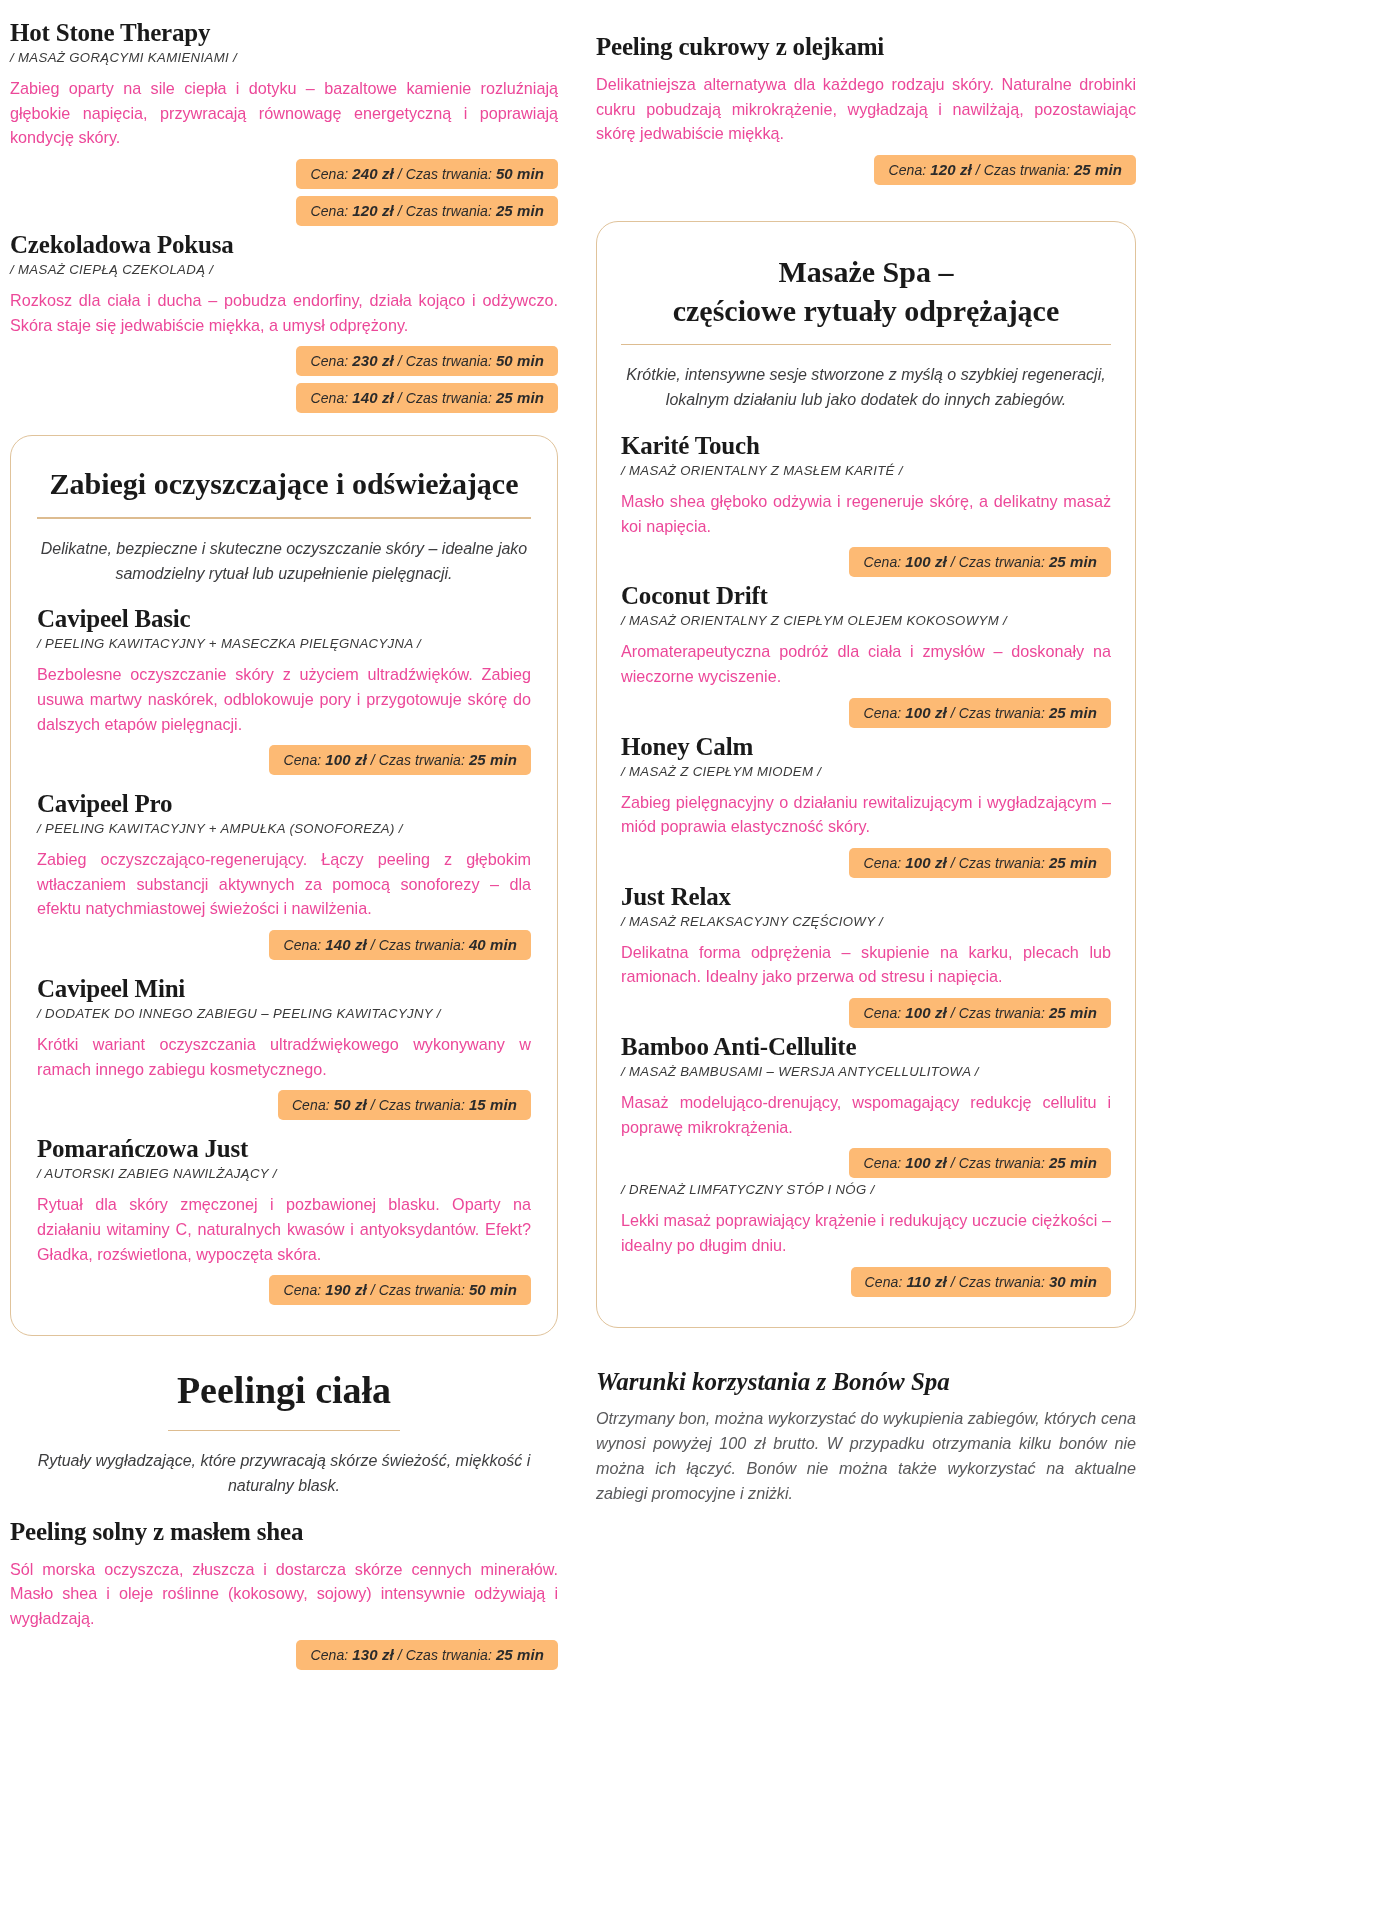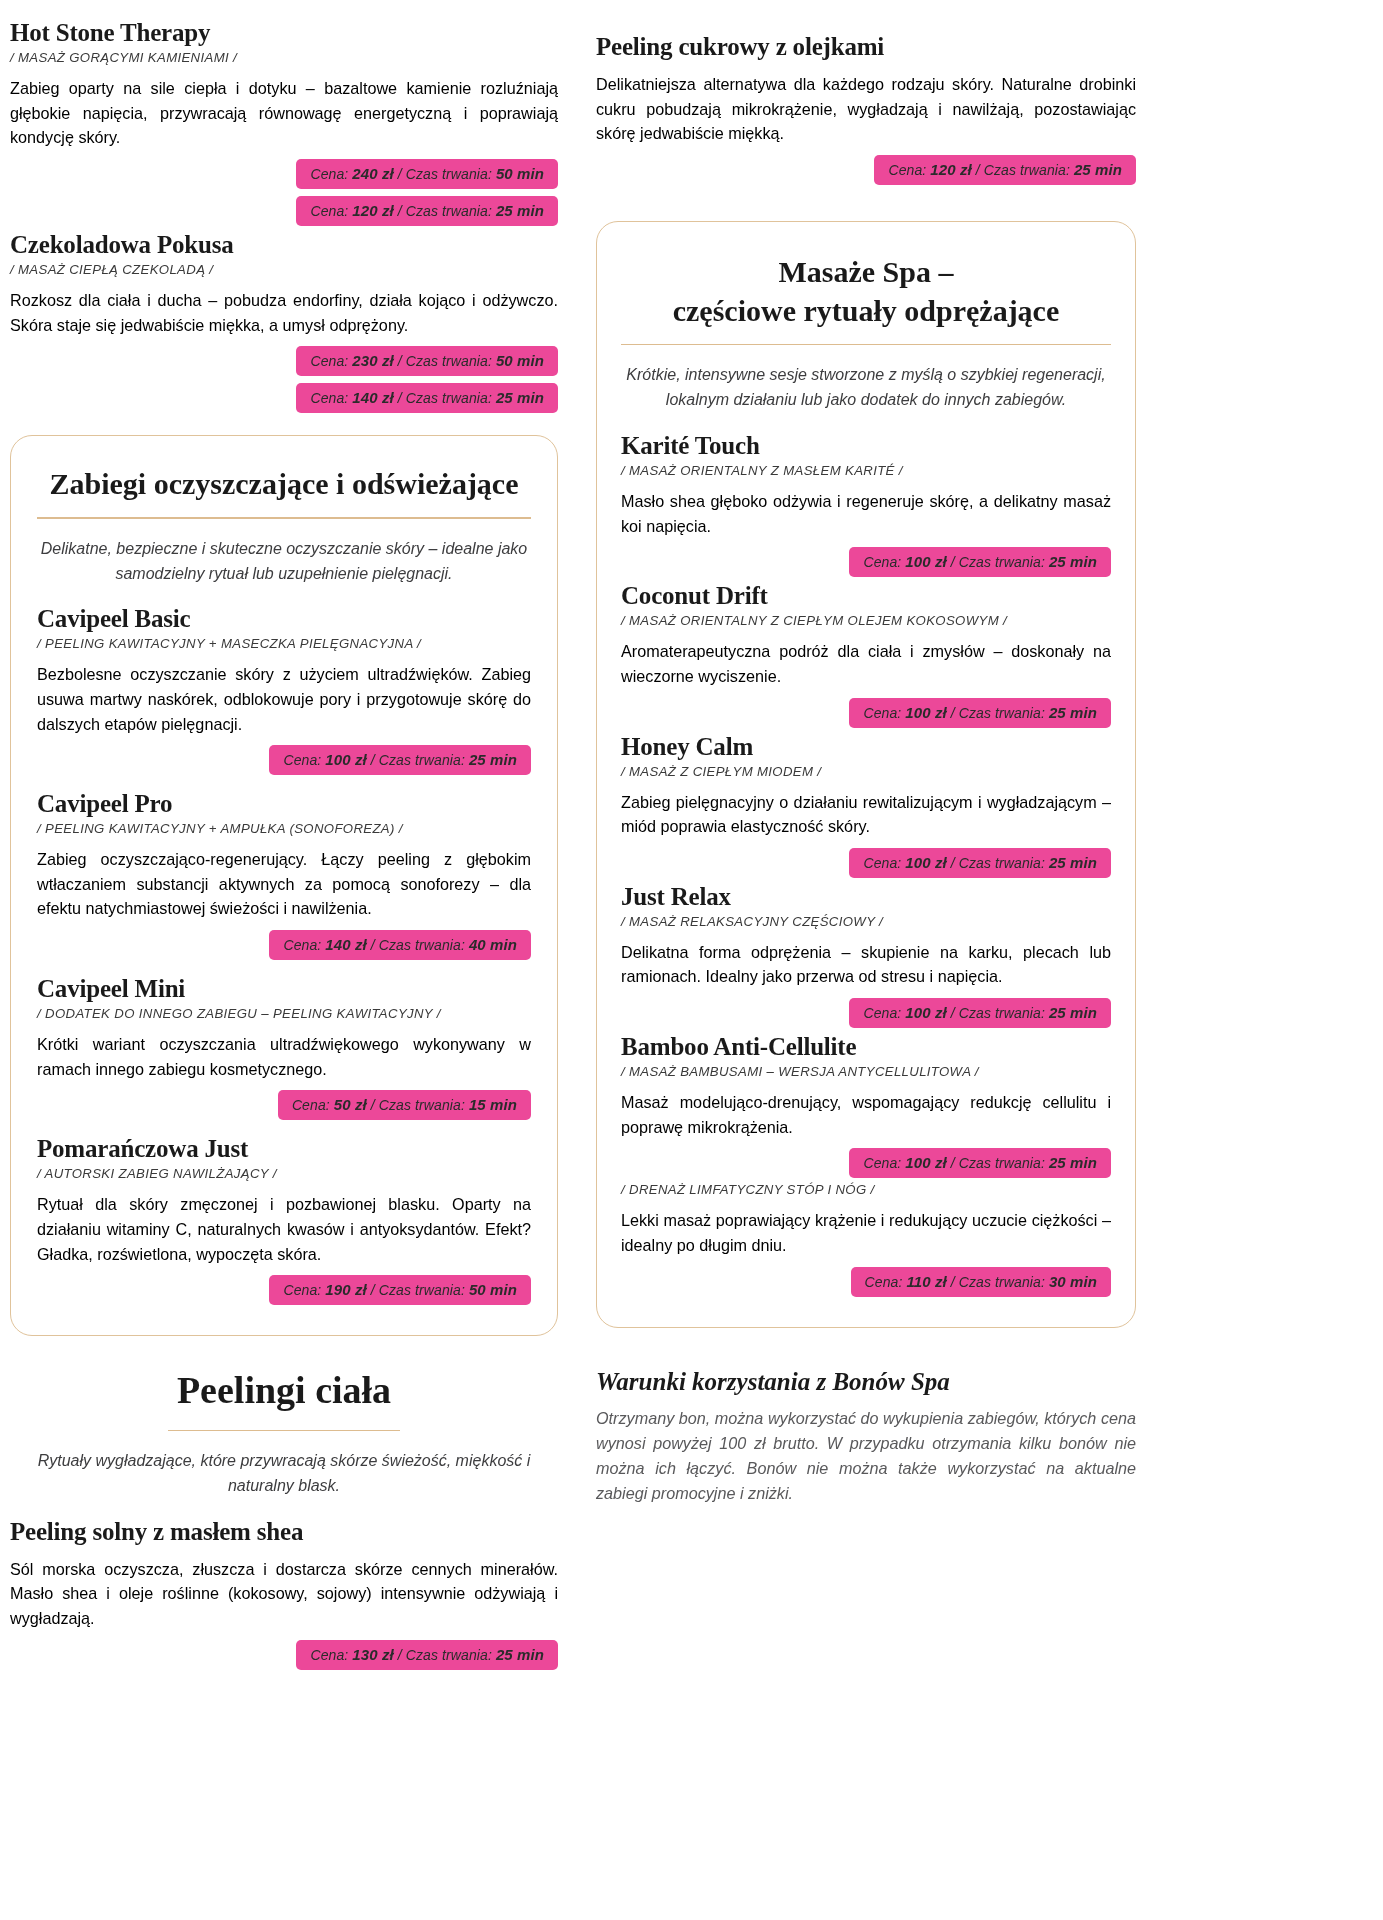--- a/index.html
+++ b/index.html
@@ -51,33 +51,33 @@
     font-weight: normal;
     font-size: 13.2px;
     letter-spacing: 0.35px;
     color: #3a3a3a;
     margin-top: 3px;
   }
 
   .t-desc {
     font-size: 16.2px;
     line-height: 1.52;
-    color: #000000;
+    color: #ec4899;
     text-align: justify;
     margin-top: 11px;
   }
 
   
   .badges { margin-top: 9px; }
 
   .badge {
     display: block;
     margin-left: auto;
     width: max-content;
-    background: #ec4899;
+    background: #fdba74;
     border-radius: 5px;
     padding: 6px 14px 7px 14px;
     font-size: 14px;
     font-style: italic;
     color: #2b2b2b;
     letter-spacing: 0.1px;
     margin-bottom: 7px;
     white-space: nowrap;
   }
   .badge:last-child { margin-bottom: 0; }

